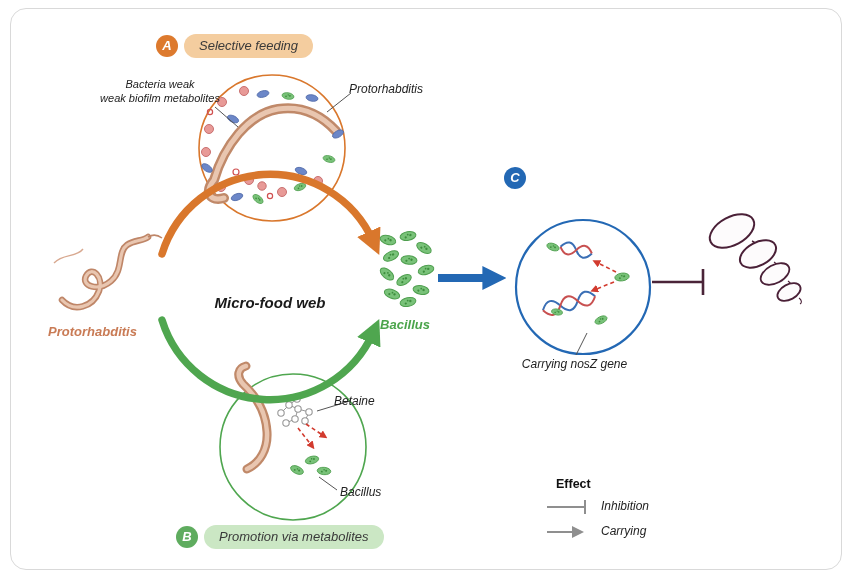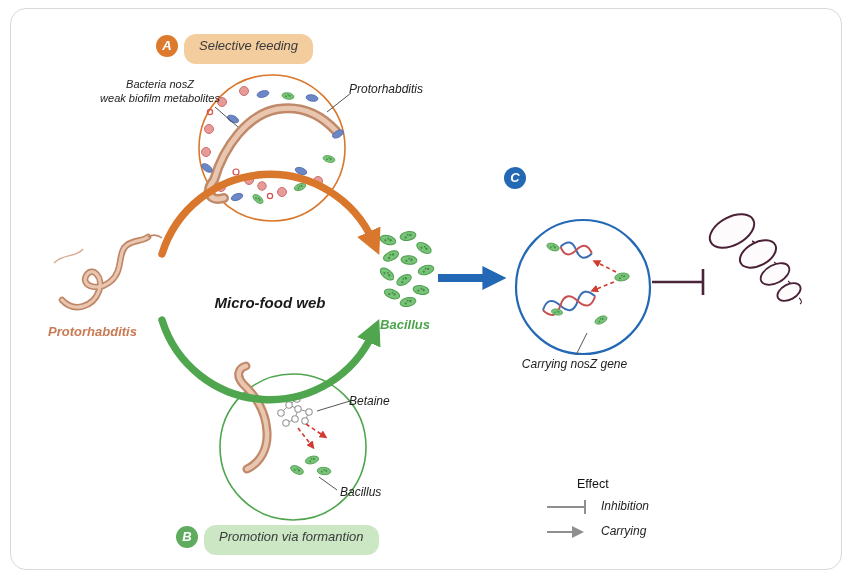--- a/index.html
+++ b/index.html
@@ -4,39 +4,39 @@
 <style>
   html,body { margin:0; padding:0; background:#ffffff; font-family:"Liberation Sans", sans-serif; }
   .stage { position:relative; width:854px; height:579px; background:#fff; overflow:hidden; }
   .card  { position:absolute; left:10px; top:8px; width:830px; height:560px;
            border:1.5px solid #d9d9d9; border-radius:16px; background:#fff; }
   svg.diagram { position:absolute; left:0; top:0; }
   .lbl { position:absolute; font-size:12px; font-style:italic; color:#222; white-space:nowrap; }
   .lbl.center { text-align:center; white-space:normal; }
   .badge { position:absolute; width:22px; height:22px; border-radius:50%; color:#fff;
            font-weight:bold; font-style:italic; font-size:13px; text-align:center; line-height:22px; }
-  .pill { position:absolute; height:30px; line-height:24px; border-radius:12px; padding:0 15px;
+  .pill { position:absolute; height:24px; line-height:24px; border-radius:12px; padding:0 15px;
           font-style:italic; font-size:13px; color:#3a3a3a; white-space:nowrap; }
   .badge-a { left:156px; top:35px; background:#dd7a2e; }
   .pill-a  { left:184px; top:34px; background:#f4cd9f; }
   .badge-b { left:176px; top:526px; background:#5fac5f; }
   .pill-b  { left:204px; top:525px; background:#cbe7c4; }
   .badge-c { left:504px; top:167px; background:#2368b4; }
   .pill-c  { left:532px; top:166px; background:#c6e1f6; }
   .lbl-biofilm { left:78px; top:78px; width:164px; font-size:11px; line-height:13.5px; }
   .lbl-proto-top { left:349px; top:82px; }
   .lbl-proto-left { left:30px; top:324px; width:125px; font-weight:bold; font-size:13px; color:#c97b55; }
   .lbl-mfw { left:205px; top:274px; width:130px; font-weight:bold; font-size:15px; color:#1a1a1a;margin-top:20px; }
   .lbl-bacillus { left:370px; top:317px; width:70px; font-weight:bold; font-size:13px; color:#4ba44b; }
-  .lbl-betaine { left:349px; top:394px; }
+  .lbl-betaine { left:334px; top:394px; }
   .lbl-bacillus-b { left:340px; top:485px; }
   .lbl-nosz { left:492px; top:357px; width:165px; }
   .lbl-n2o { left:703px; top:302px; width:115px; font-weight:bold; font-size:13.5px; color:#8b2f7e; }
   .lbl-n2o sub { font-size:9px; }
-  .lbl-effect { left:556px; top:477px; font-style:normal; font-weight:normal; font-size:12.5px; color:#111;margin-left:21px; }
+  .lbl-effect { left:556px; top:477px; font-style:normal; font-weight:bold; font-size:12.5px; color:#111; }
   .lbl-inh { left:601px; top:499px; }
   .lbl-pro { left:601px; top:524px; }
 </style>
 </head>
 <body>
 
 <div class="stage">
   <div class="card"></div>
 
   <svg class="diagram" width="854" height="579" viewBox="0 0 854 579">
@@ -216,25 +216,25 @@
     <g stroke="#8f8f8f" stroke-width="2" fill="none">
       <path d="M547 507 H585"></path>
       <path d="M585 500 V514"></path>
     </g>
     <path d="M547 532 H578" stroke="#8f8f8f" stroke-width="2" fill="none" marker-end="url(#mGray)"></path>
   </svg>
 
   <div class="badge badge-a">A</div>
   <div class="pill pill-a">Selective feeding</div>
   <div class="badge badge-b">B</div>
-  <div class="pill pill-b">Promotion via formantion</div>
+  <div class="pill pill-b">Promotion via metabolites</div>
   <div class="badge badge-c">C</div>
 
   <div class="lbl center lbl-biofilm">
-    <div>Bacteria nosZ</div>
+    <div>Bacteria weak</div>
     <div>weak biofilm metabolites</div>
   </div>
   <div class="lbl lbl-proto-top">Protorhabditis</div>
   <div class="lbl center lbl-proto-left">Protorhabditis</div>
   <div class="lbl center lbl-mfw">Micro-food web</div>
   <div class="lbl center lbl-bacillus">Bacillus</div>
   <div class="lbl lbl-betaine">Betaine</div>
   <div class="lbl lbl-bacillus-b">Bacillus</div>
   <div class="lbl center lbl-nosz">Carrying nosZ gene</div>
 

